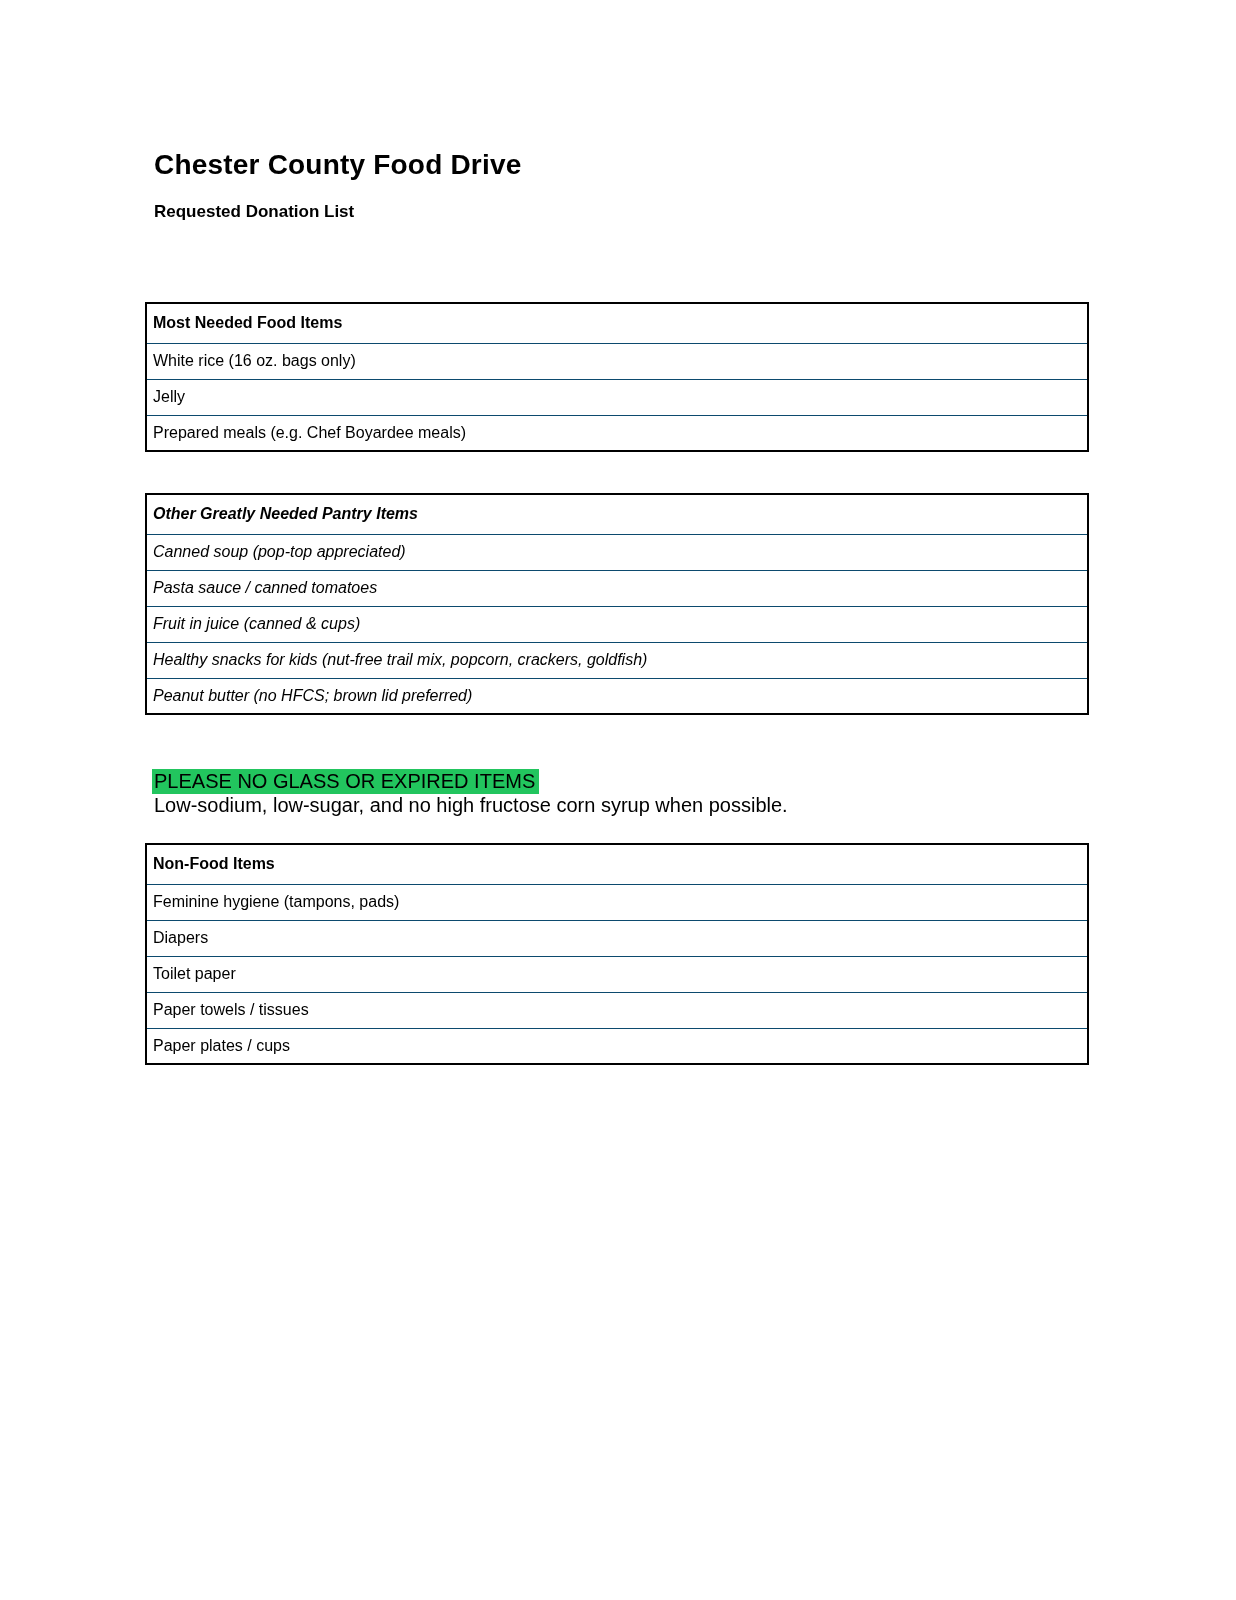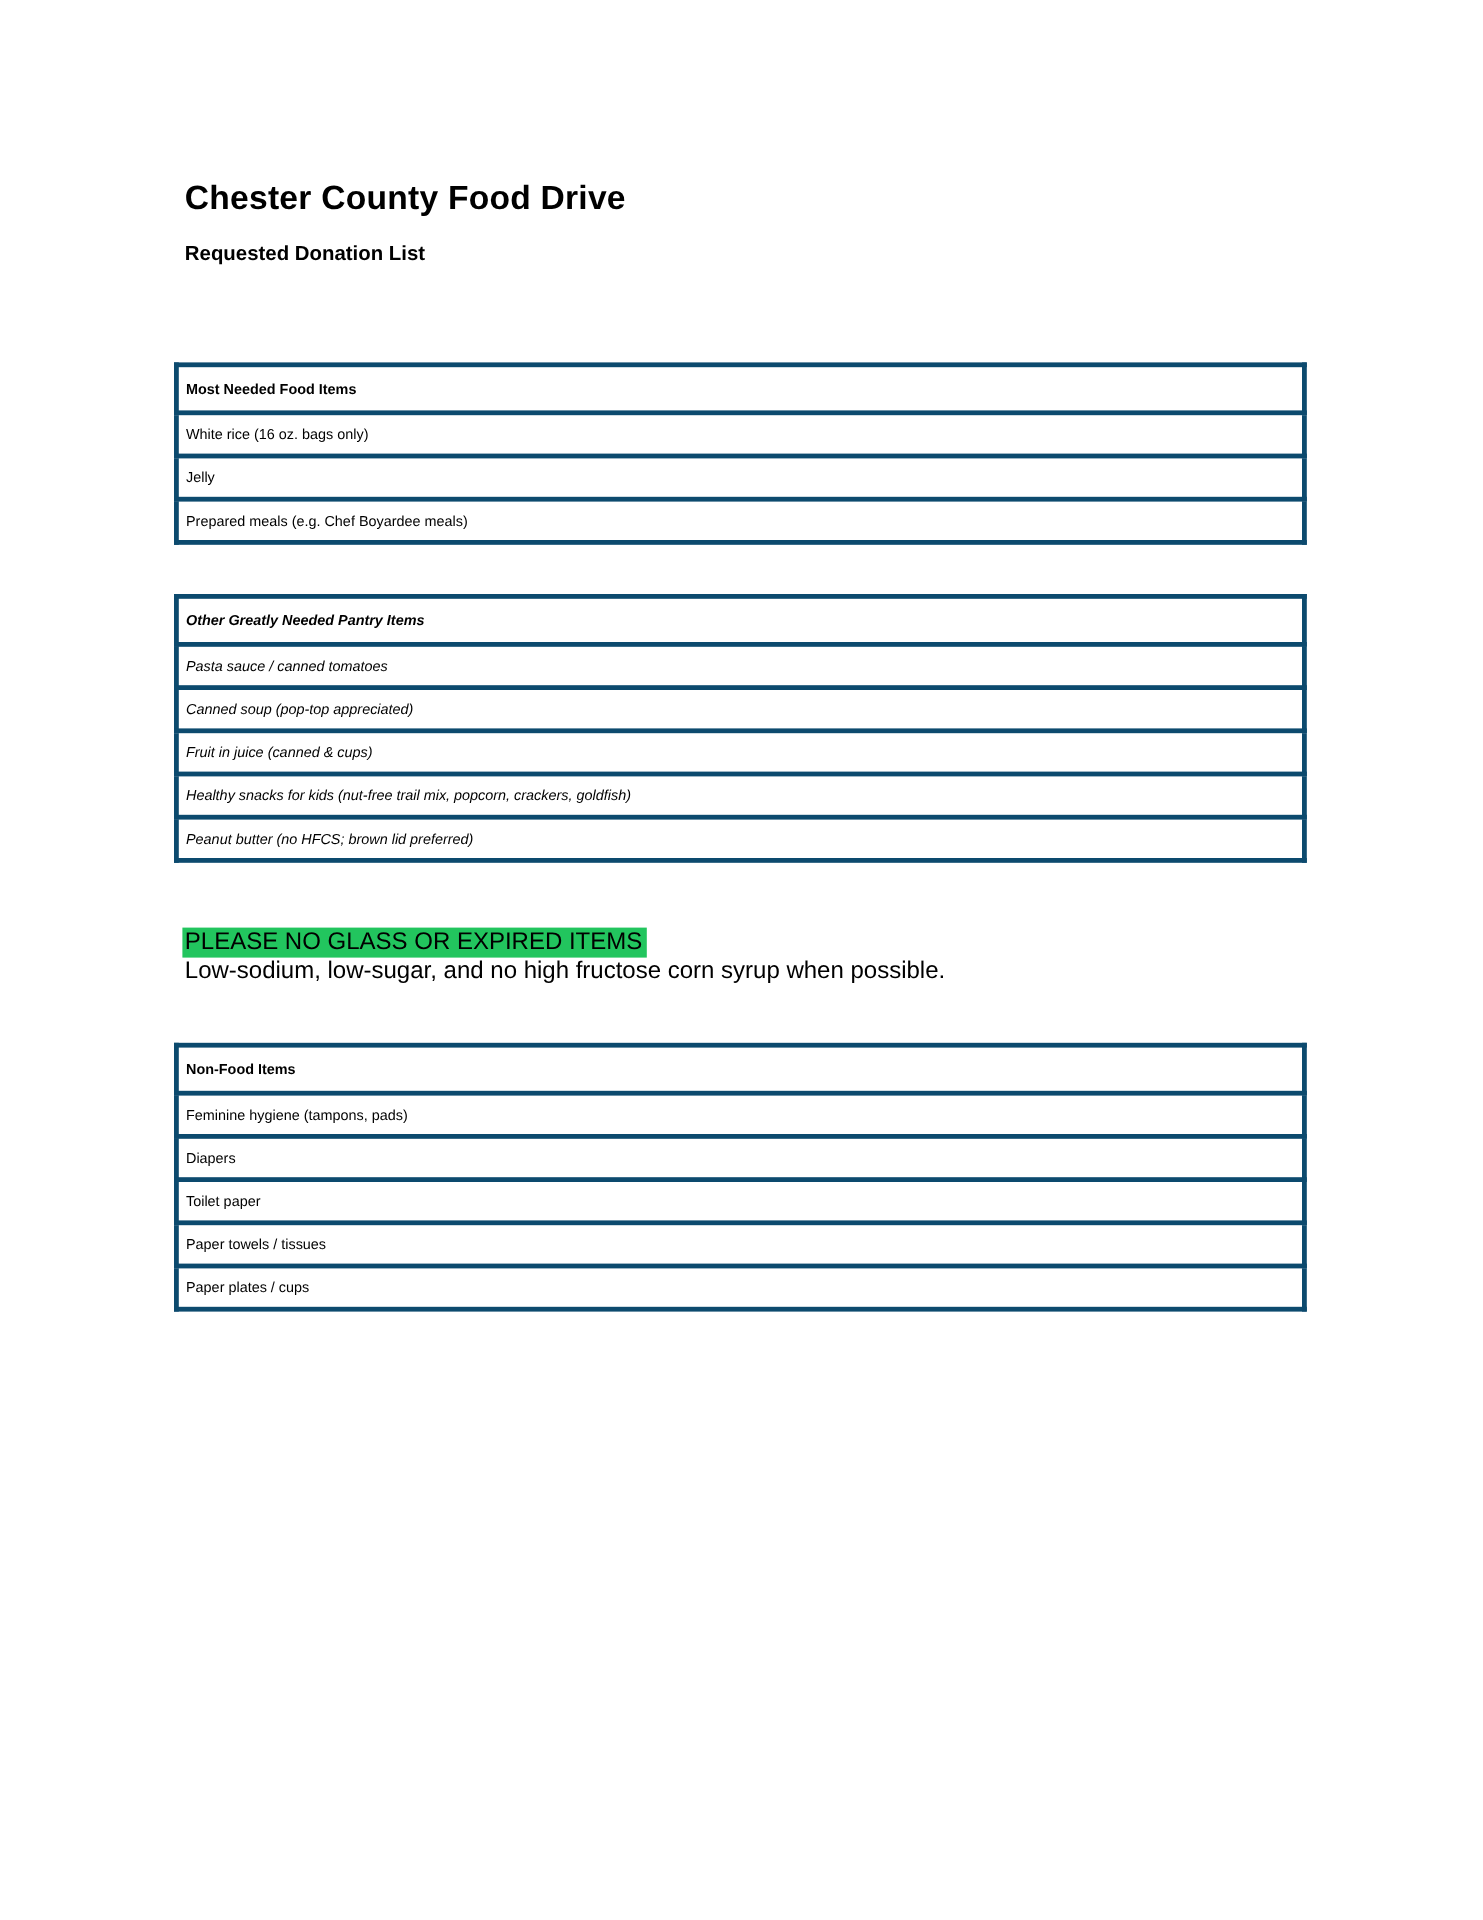--- a/index.html
+++ b/index.html
@@ -28,40 +28,40 @@
   }
   table.donation-table {
     border-collapse: collapse;
     border: 2px solid #000000;
     width: 944px;
     table-layout: fixed;
     background: #ffffff;
   }
   table.donation-table th,
   table.donation-table td {
-    border: 4px solid #0c4a6e;
+    border: 1px solid #0c4a6e;
     text-align: left;
     vertical-align: middle;
     padding: 0 6px 0 6px;
-    font-size: 12px;
+    font-size: 16px;
     line-height: 24px;
     white-space: nowrap;
     overflow: hidden;
   }
   table.donation-table th {
     height: 40px;
     font-weight: bold;
   }
   table.donation-table td {
     height: 36px;
     font-weight: normal;
   }
   #table-most-needed { margin-top: 76px; }
   #table-pantry      { margin-top: 41px; font-style: italic; }
-  #table-non-food    { margin-top: 48px; }
+  #table-non-food    { margin-top: 26px; }
   .note {
     margin: 54px 0 0 9px;
     font-size: 20px;
     line-height: 24px;
   }
   .note .line { display: block; }
   .note mark {
     color: #000000;
     padding: 1px 4px 2px 2px;
     margin-left: -2px;
@@ -101,25 +101,25 @@
 
   <table class="donation-table" id="table-pantry">
     <thead>
       <tr>
         <th>Other Greatly Needed Pantry Items</th>
       </tr>
     </thead>
     <tbody>
 
         <tr>
-          <td>Pasta sauce / canned tomatoes</td>
+          <td>Canned soup (pop-top appreciated)</td>
         </tr>
 
         <tr>
-          <td>Canned soup (pop-top appreciated)</td>
+          <td>Pasta sauce / canned tomatoes</td>
         </tr>
 
         <tr>
           <td>Fruit in juice (canned &amp; cups)</td>
         </tr>
 
         <tr>
           <td>Healthy snacks for kids (nut-free trail mix, popcorn, crackers, goldfish)</td>
         </tr>
 

